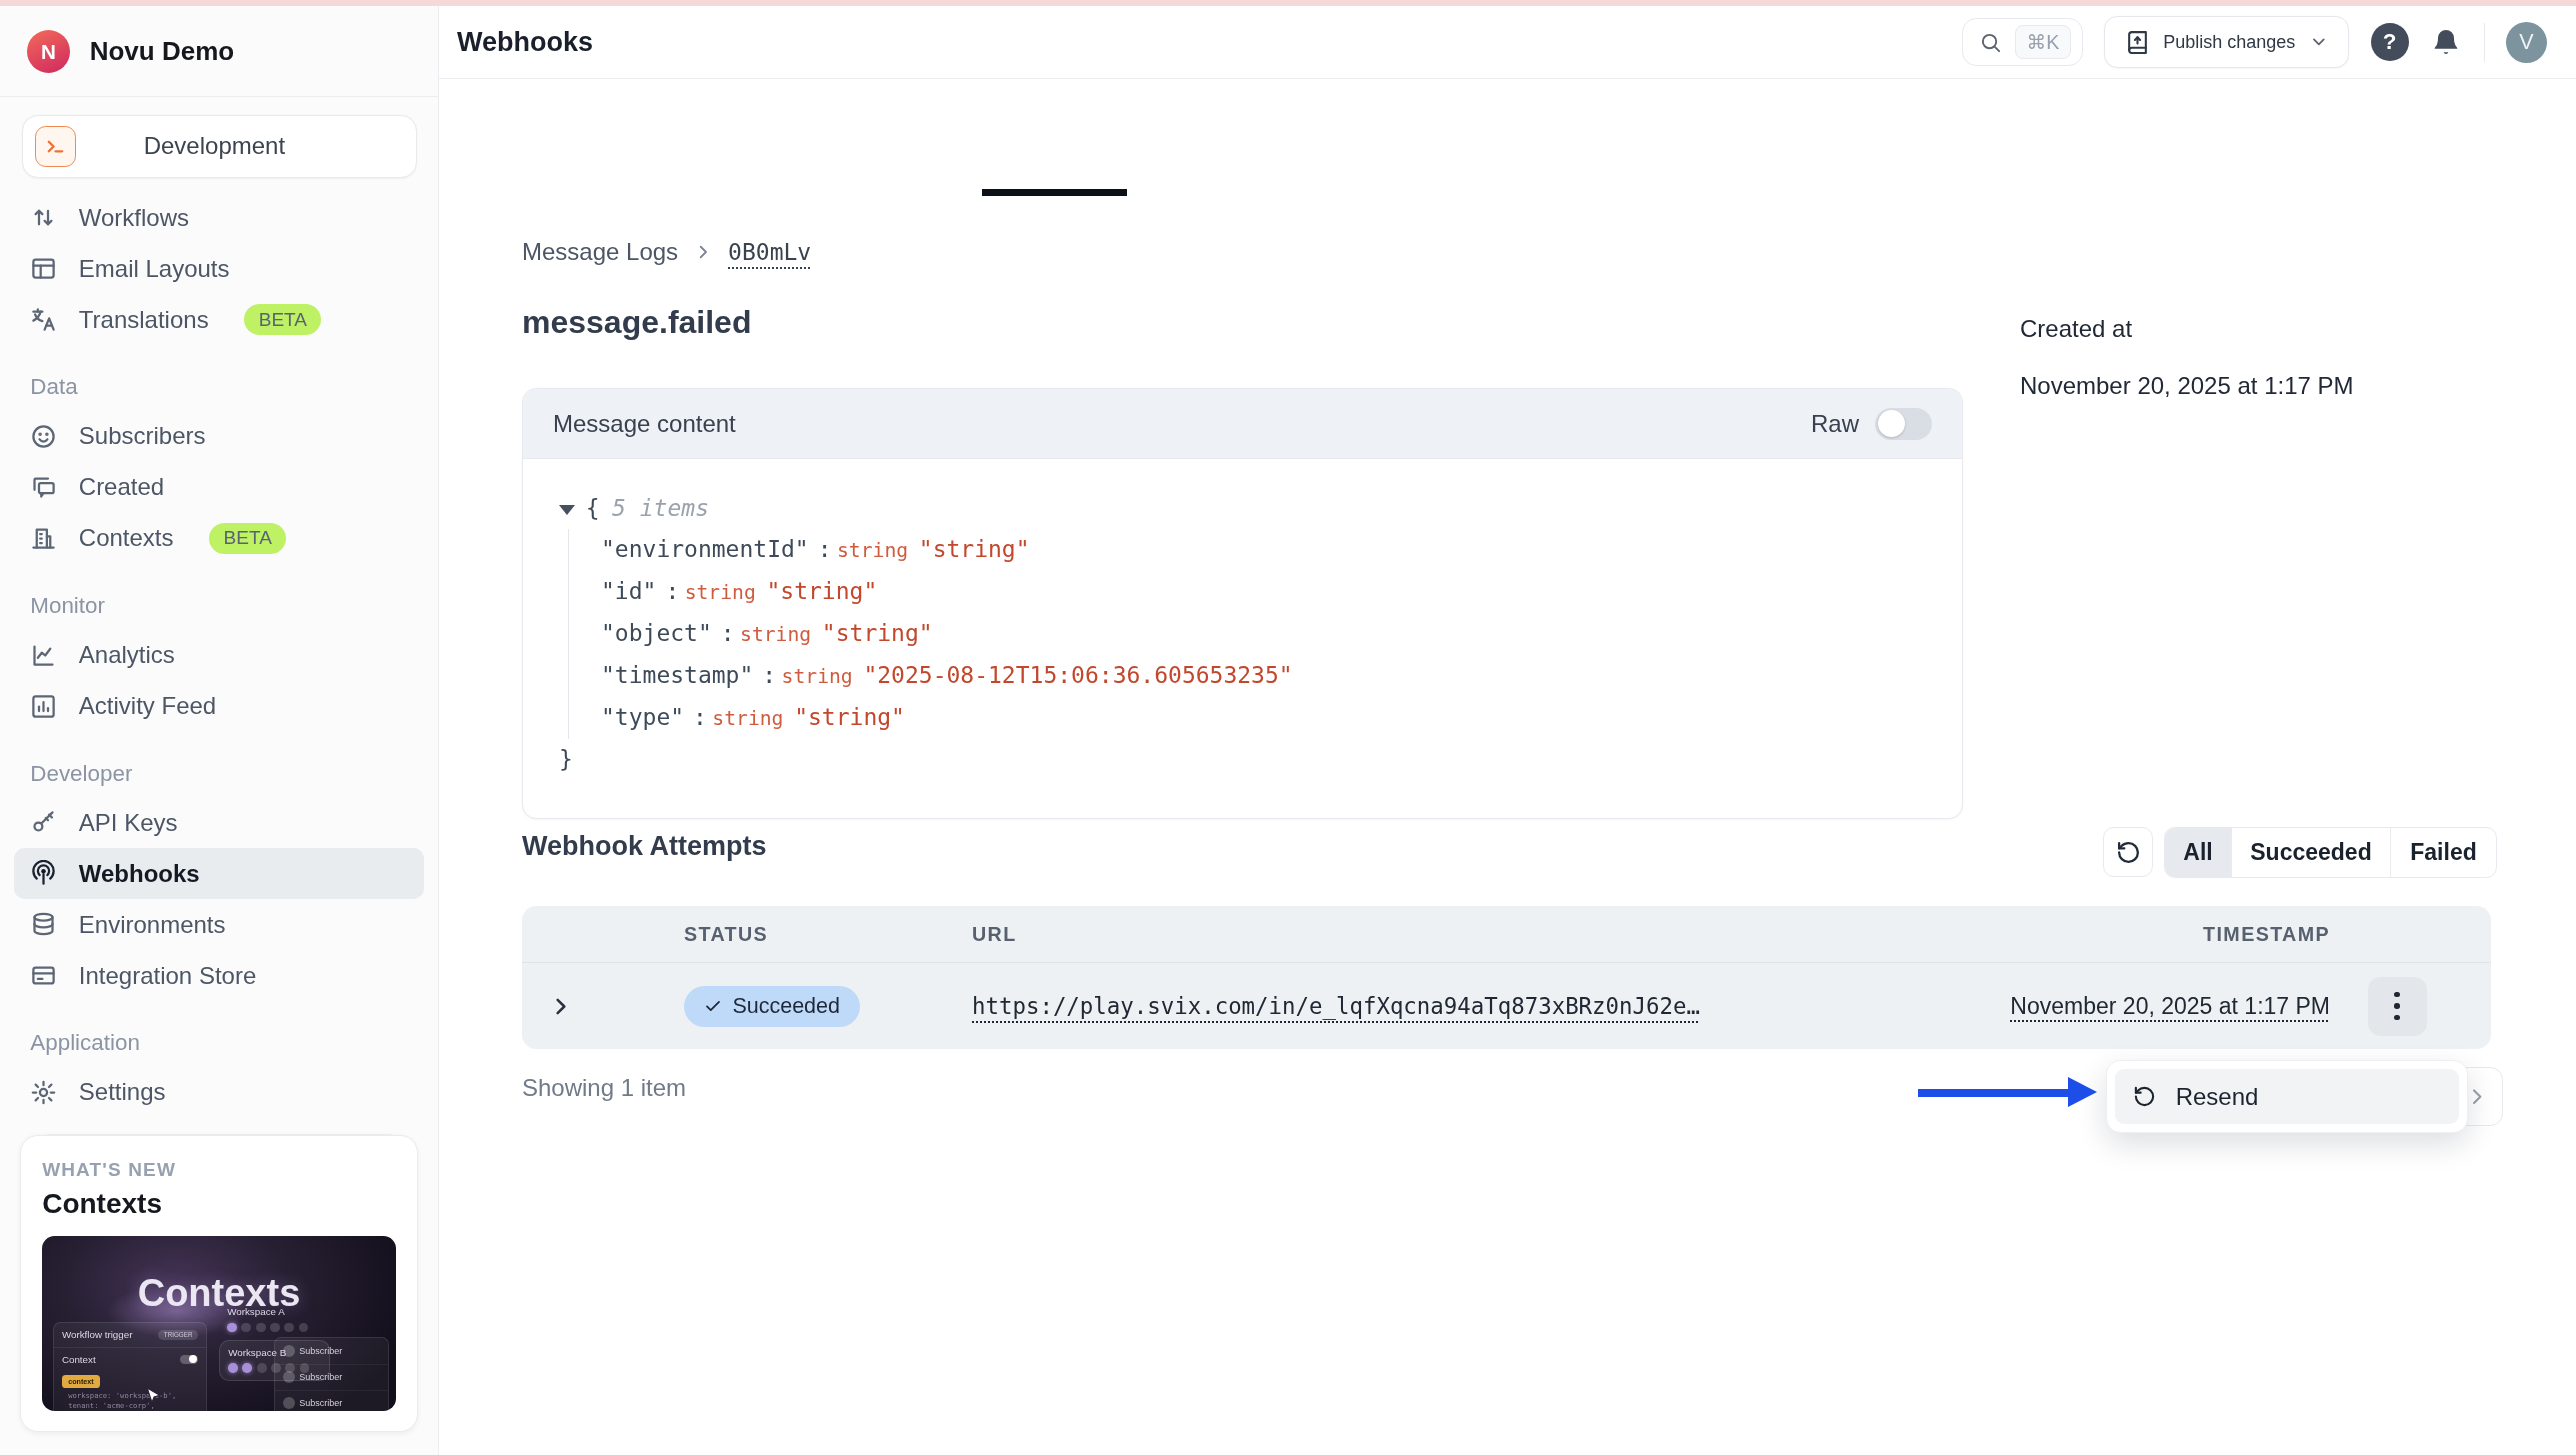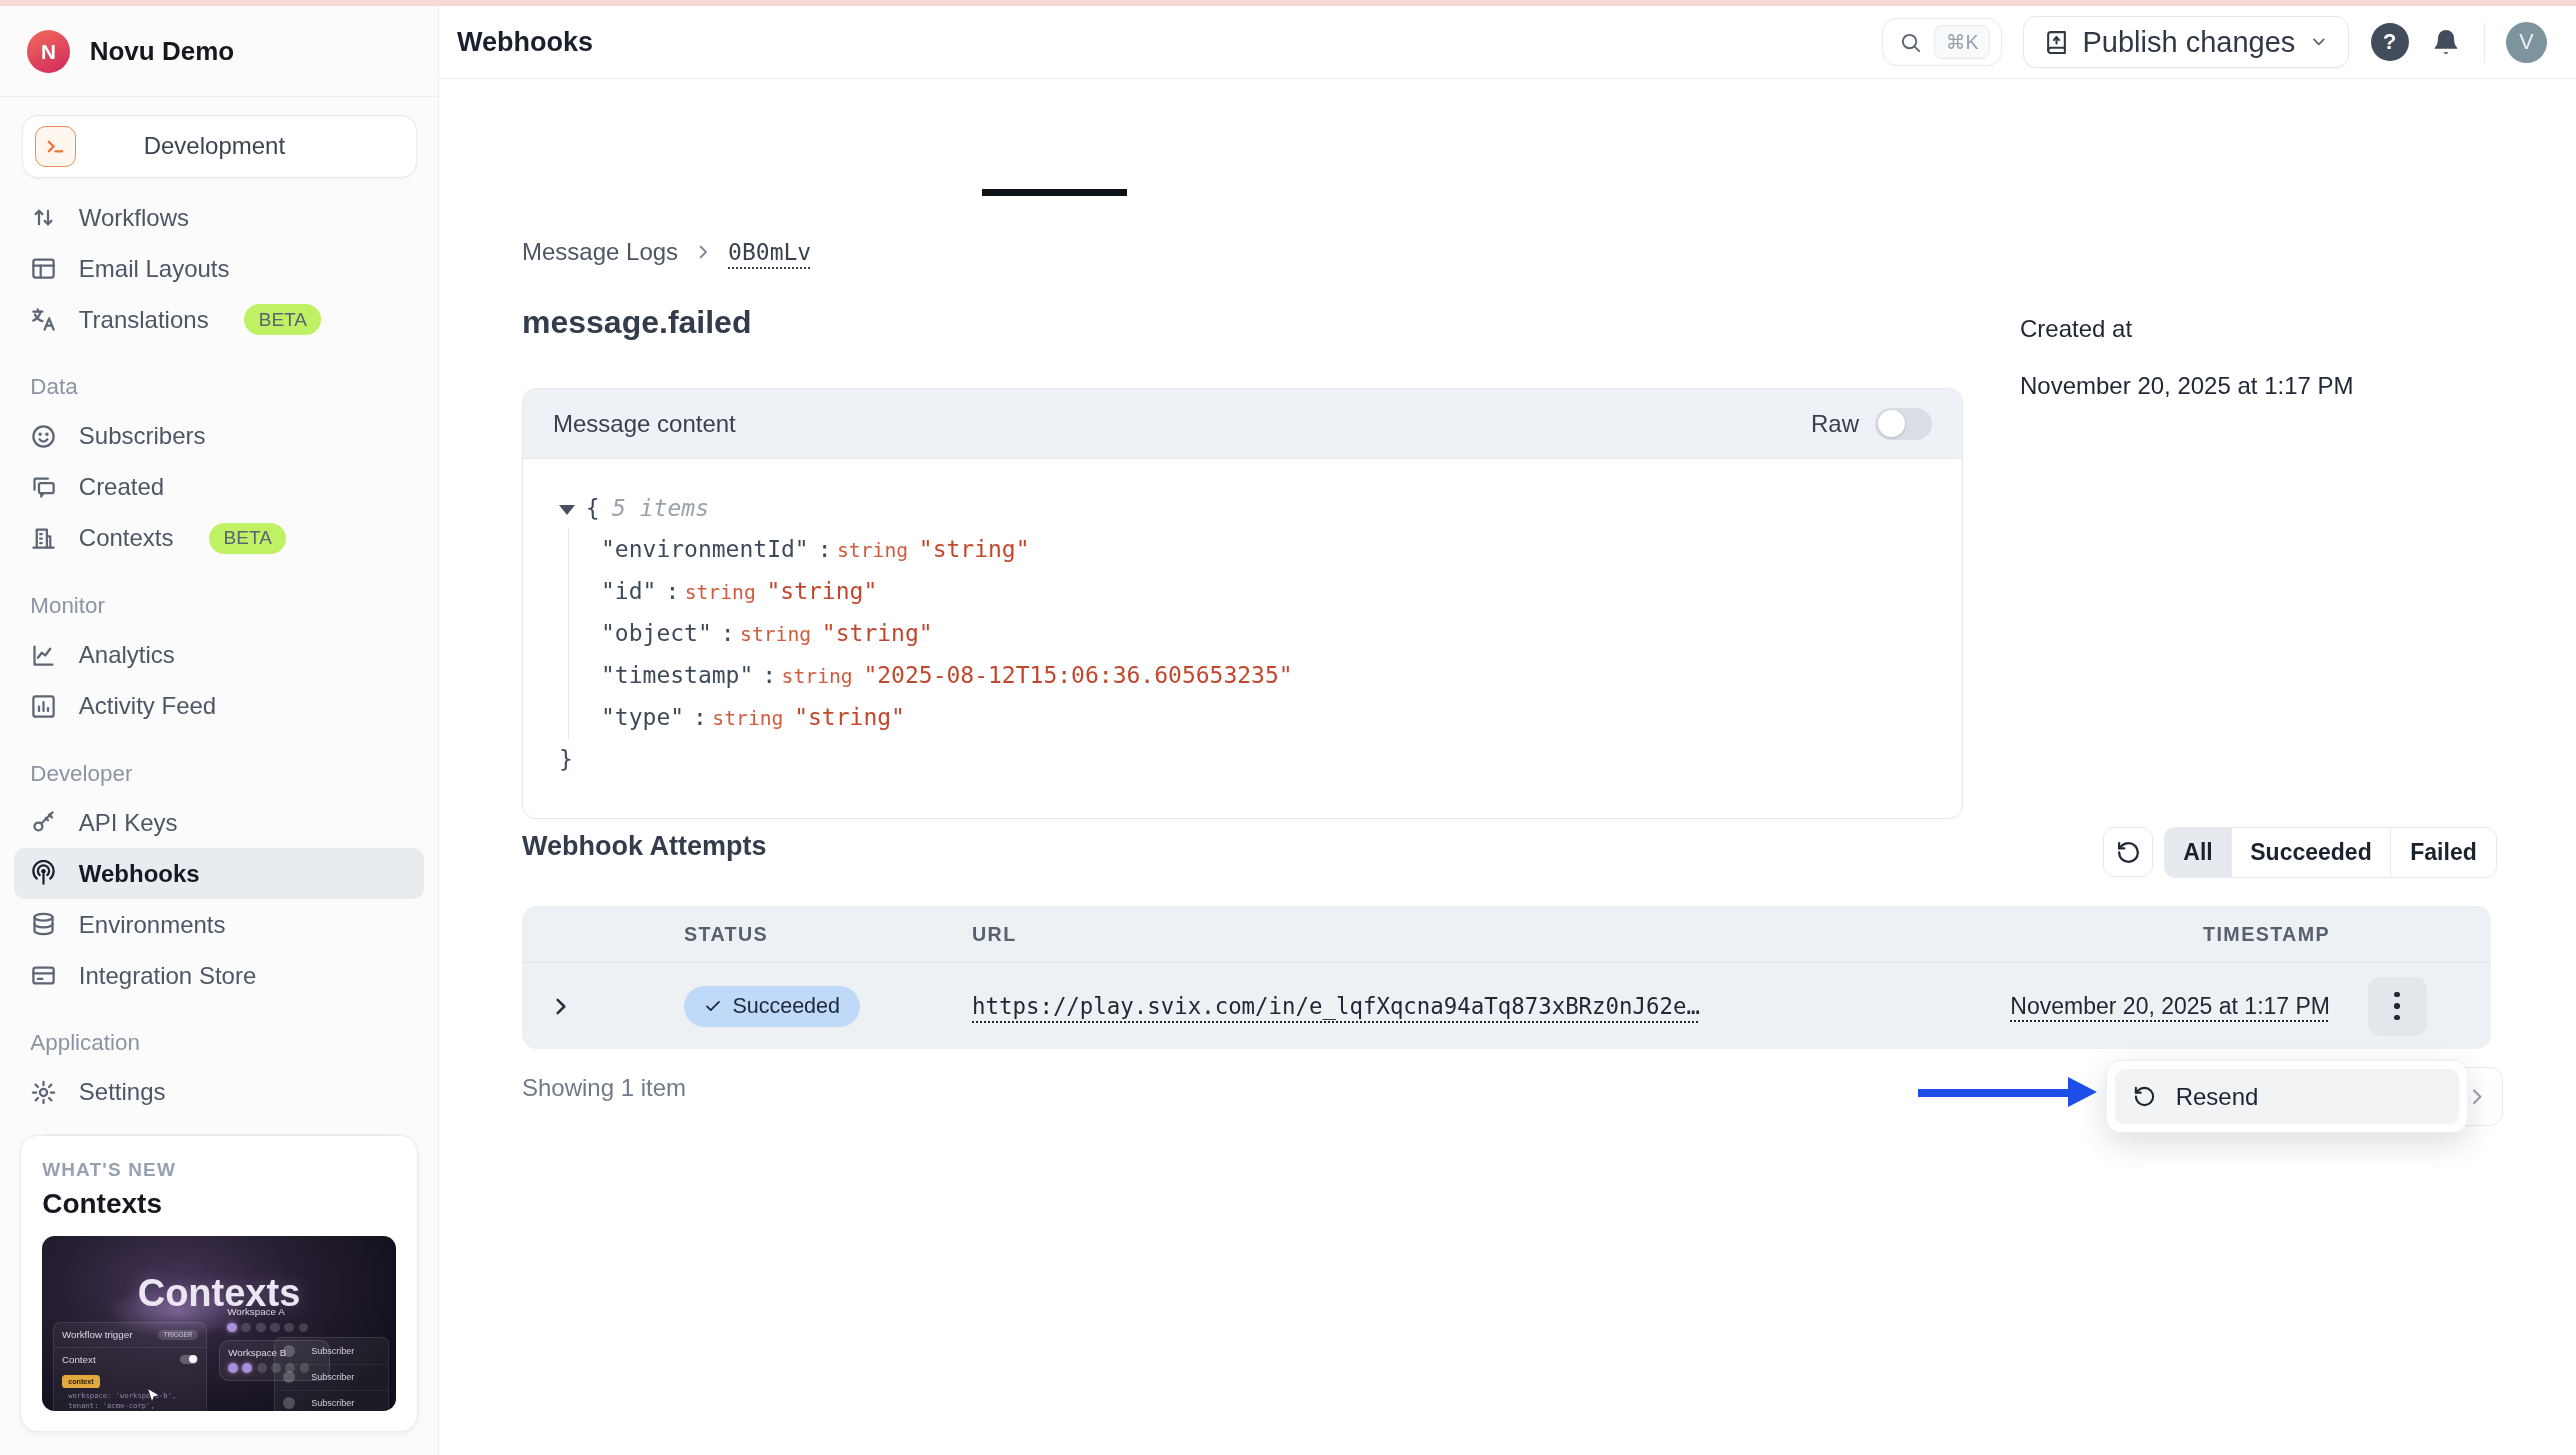--- a/index.html
+++ b/index.html
@@ -39,36 +39,36 @@
   .wn-headline { position:absolute; top:36px; left:0; right:0; text-align:center; color:#eae6f2; font-size:38px; font-weight:650;
     text-shadow:0 0 16px rgba(200,170,240,.35); }
   .wn-p { position:absolute; background:rgba(255,255,255,.05); border:0.9px solid rgba(255,255,255,.10); border-radius:7.2px; color:#c3bbd3; }
   .wn-row { display:flex; align-items:center; justify-content:space-between; padding:6.3px 8px; font-size:9.8px; color:#ddd8e6; }
   .wn-chip { background:rgba(255,255,255,.14); border-radius:5.4px; font-size:6.3px; padding:1.8px 5.4px; color:#cfc8dc; }
   .wn-ctx-chip { display:inline-block; background:#e2a93f; color:#241d08; font-size:7.2px; font-weight:700; border-radius:3.6px; padding:1.8px 6.3px; margin:1.8px 0 2.7px 8px; }
   .wn-code { font-family:"DejaVu Sans Mono",monospace; font-size:7.2px; color:#8f86a3; padding-left:14.3px; line-height:10.7px; }
   .wn-dotrow { display:flex; gap:4.5px; padding:3.6px 8px 7.2px; }
   .wn-dot { width:9.8px; height:9.8px; border-radius:50%; background:rgba(255,255,255,.16); }
   .wn-dot.lit { background:#a88fd8; box-shadow:0 0 5.4px rgba(168,143,216,.8); }
-  .wn-sub { display:flex; align-items:center; gap:16px; padding:6.3px 8px; font-size:9px; color:#d6d0e0; border-bottom:0.9px solid rgba(255,255,255,.06); }
+  .wn-sub { display:flex; align-items:center; gap:4px; padding:6.3px 8px; font-size:9px; color:#d6d0e0; border-bottom:0.9px solid rgba(255,255,255,.06); }
   .wn-ava { width:12.5px; height:12.5px; border-radius:50%; background:rgba(255,255,255,.22); }
   .wn-toggle { width:18px; height:9.8px; border-radius:894px; background:rgba(255,255,255,.25); position:relative; }
   .wn-toggle::after { content:""; position:absolute; right:0.9px; top:0.9px; width:8px; height:8px; border-radius:50%; background:#fff; }
   .wn-cursor { position:absolute; left:104px; bottom:5.4px; z-index:4; }
 
   
   main { flex:1; position:relative; background:#fff; }
   .header { position:absolute; top:6.3px; left:0; right:0; height:73px; display:flex; align-items:center; justify-content:space-between;
     padding:0 29px 0 18px; border-bottom:0.9px solid #ecedf1; }
   .page-title { font-size:27px; font-weight:650; color:#1a202b; }
   .header-right { display:flex; align-items:center; gap:21.5px; }
   .search-btn { display:flex; align-items:center; gap:12.5px; height:48px; padding:0 10.7px 0 16px; border:0.9px solid #e7e9ee; border-radius:14.3px; background:#fff; }
   .kbd { border:0.9px solid #e7e9ee; background:#f8f9fb; border-radius:8px; padding:4.5px 10.7px; font-size:19.7px; color:#97a0ae; }
   .publish-btn { display:flex; align-items:center; gap:13.4px; height:52px; padding:0 19.7px; border:0.9px solid #e4e7ec; border-radius:13.4px;
-    background:#fff; font-size:29px; color:#2f3844; box-shadow:0 0.9px 1.8px rgba(16,24,40,.04); }
+    background:#fff; font-size:18px; color:#2f3844; box-shadow:0 0.9px 1.8px rgba(16,24,40,.04); }
   .help-btn { width:38px; height:38px; border-radius:50%; background:#424c5a; color:#fff; font-size:22.4px; font-weight:700;
     display:flex; align-items:center; justify-content:center; }
   .vdiv { width:0.9px; height:39px; background:#e7e9ee; }
   .avatar { width:41px; height:41px; border-radius:50%; background:#7d939e; color:#eef3f4; font-size:21.5px; font-weight:500;
     display:flex; align-items:center; justify-content:center; }
 
   .tabs { position:absolute; top:80px; left:0; right:0; height:94px; border-bottom:0.9px solid #ecedf1;
     display:flex; align-items:stretch; gap:57px; padding-left:34px; }
   .tab { font-size:24px; color:#4a5361; position:relative; display:flex; align-items:center; }
   .tab.active { color:#0f151e; font-weight:700; }

